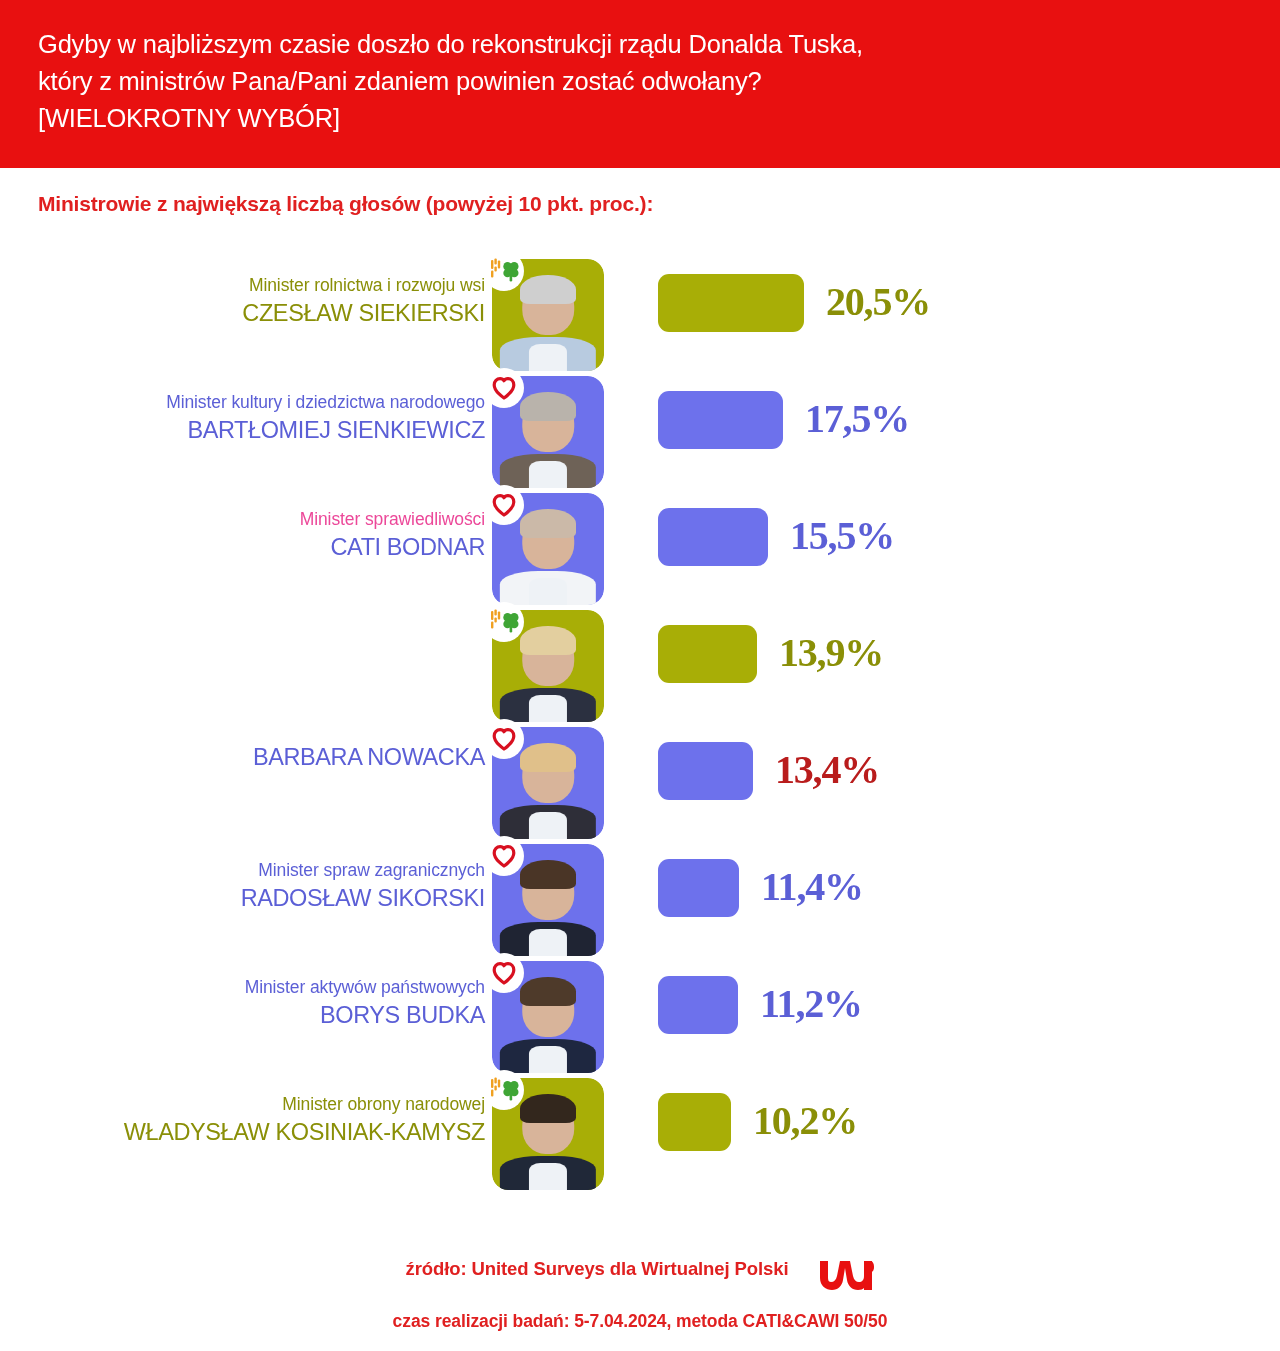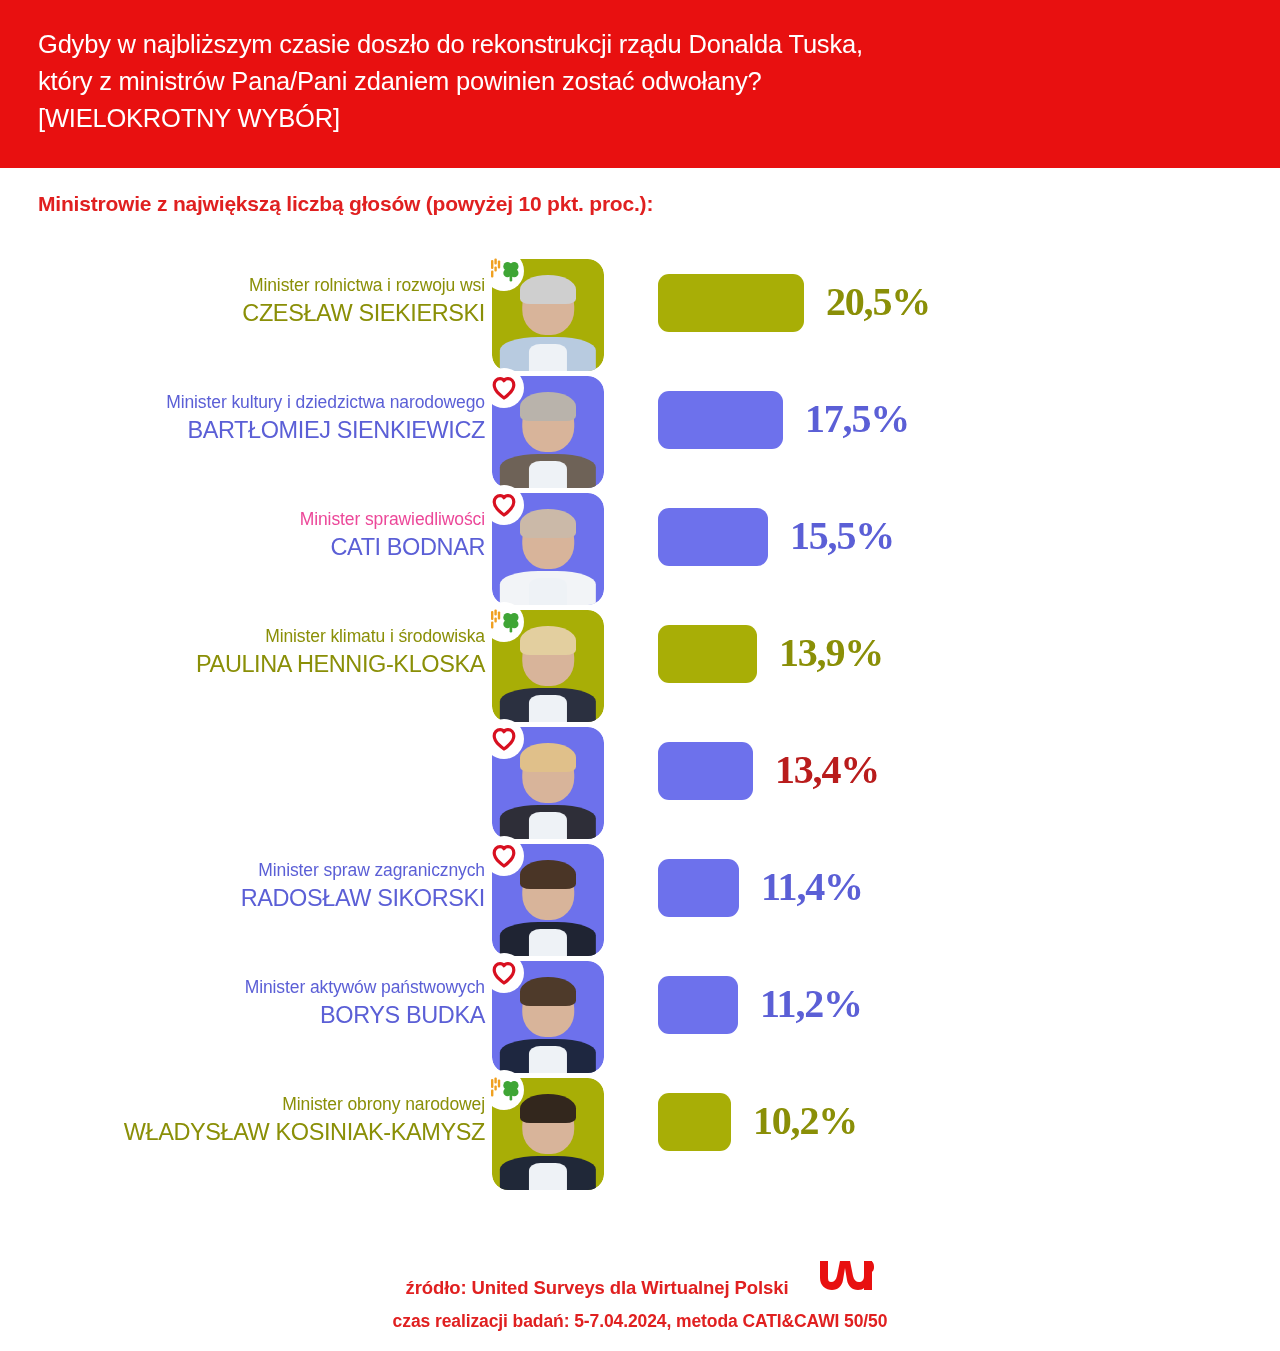--- a/index.html
+++ b/index.html
@@ -175,21 +175,21 @@
   .footer {
     position: absolute;
     left: 0;
     top: 1258px;
     width: 1280px;
     text-align: center;
     color: #e02020;
   }
   .footer-line1 {
     display: flex;
-    align-items: flex-end;
+    align-items: flex-start;
     justify-content: center;
     gap: 30px;
     font-size: 18.5px;
     font-weight: 600;
     letter-spacing: -0.1px;
   }
   .footer-line2 {
     margin-top: 12px;
     font-size: 17.5px;
     font-weight: 600;
@@ -281,24 +281,20 @@
         </div>
         <div class="badge-notch">
           <svg width="26" height="26" viewBox="0 0 26 26">
             <path d="M13 23 C13 23 3.2 16.6 3.2 9.9 C3.2 6.2 5.9 3.6 9.1 3.6 C11 3.6 12.4 4.6 13 5.7 C13.6 4.6 15 3.6 16.9 3.6 C20.1 3.6 22.8 6.2 22.8 9.9 C22.8 16.6 13 23 13 23 Z" fill="none" stroke="#d81020" stroke-width="3.2" stroke-linejoin="round"></path>
           </svg>
         </div>
         <div class="bar" style="width:110px;background:#6d71ec"></div>
         <div class="value" style="left:790px;color:#5b5fd6">15,5%</div>
       </div>
       <div class="row">
-        <div class="labels">
-          <div class="office" style="color:#8a8f07">Minister klimatu i środowiska</div>
-          <div class="person" style="color:#8a8f07">PAULINA HENNIG-KLOSKA</div>
-        </div>
         <div class="photo-card">
           <div class="photo-inner" style="background:#a8ae06">
             <div class="sil-body" style="background:#2b3040"></div>
             <div class="sil-shirt"></div>
             <div class="sil-head"></div>
             <div class="sil-hair" style="background:#e3cf9f"></div>
           </div>
         </div>
         <div class="badge-notch">
           <svg width="30" height="28" viewBox="0 0 30 28">
@@ -316,20 +312,21 @@
               <circle cx="25.2" cy="16" r="4.3"></circle>
               <rect x="20.6" y="11.4" width="2.6" height="13" rx="1.2"></rect>
             </g>
           </svg>
         </div>
         <div class="bar" style="width:99px;background:#a8ae06"></div>
         <div class="value" style="left:779px;color:#8a8f07">13,9%</div>
       </div>
       <div class="row">
         <div class="labels">
+          <div class="person" style="color:#5b5fd6">BARBARA NOWACKA</div>
         </div>
         <div class="photo-card">
           <div class="photo-inner" style="background:#6d71ec">
             <div class="sil-body" style="background:#2e2e38"></div>
             <div class="sil-shirt"></div>
             <div class="sil-head"></div>
             <div class="sil-hair" style="background:#e0c08a"></div>
           </div>
         </div>
         <div class="badge-notch">

